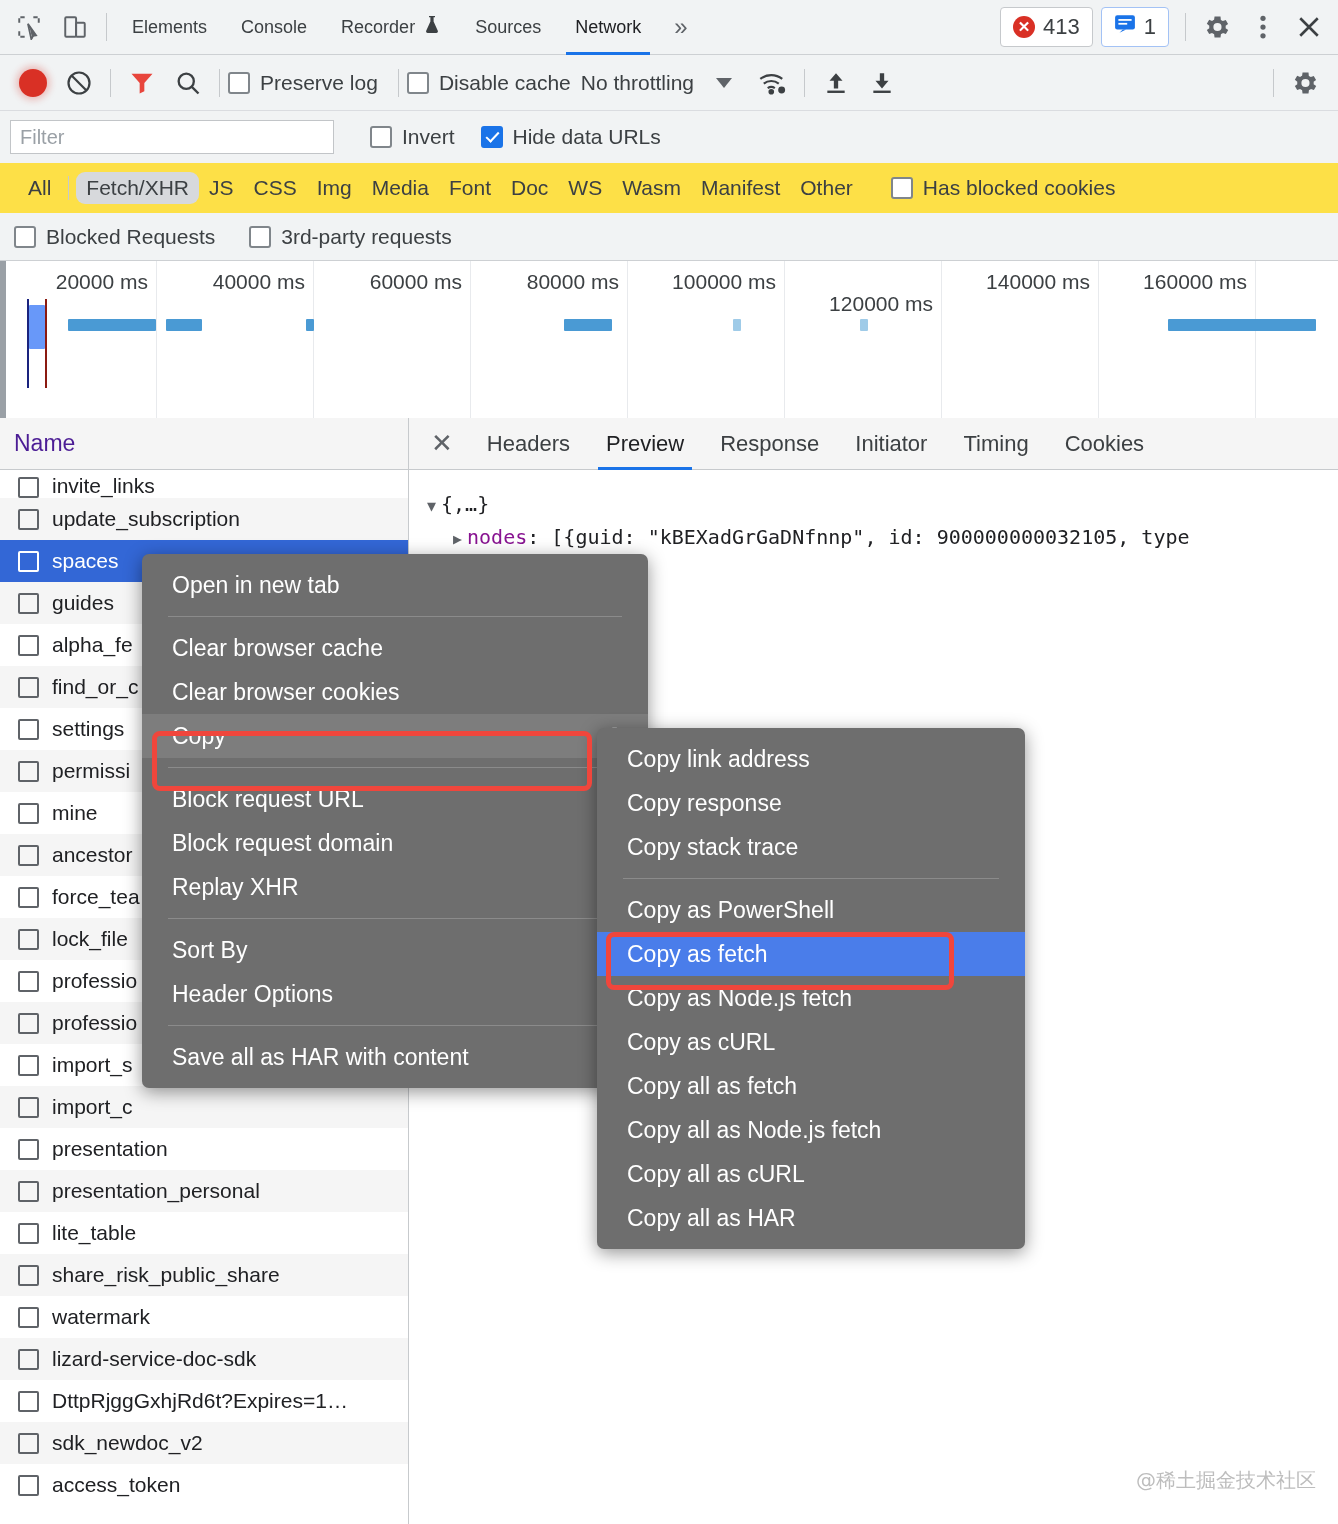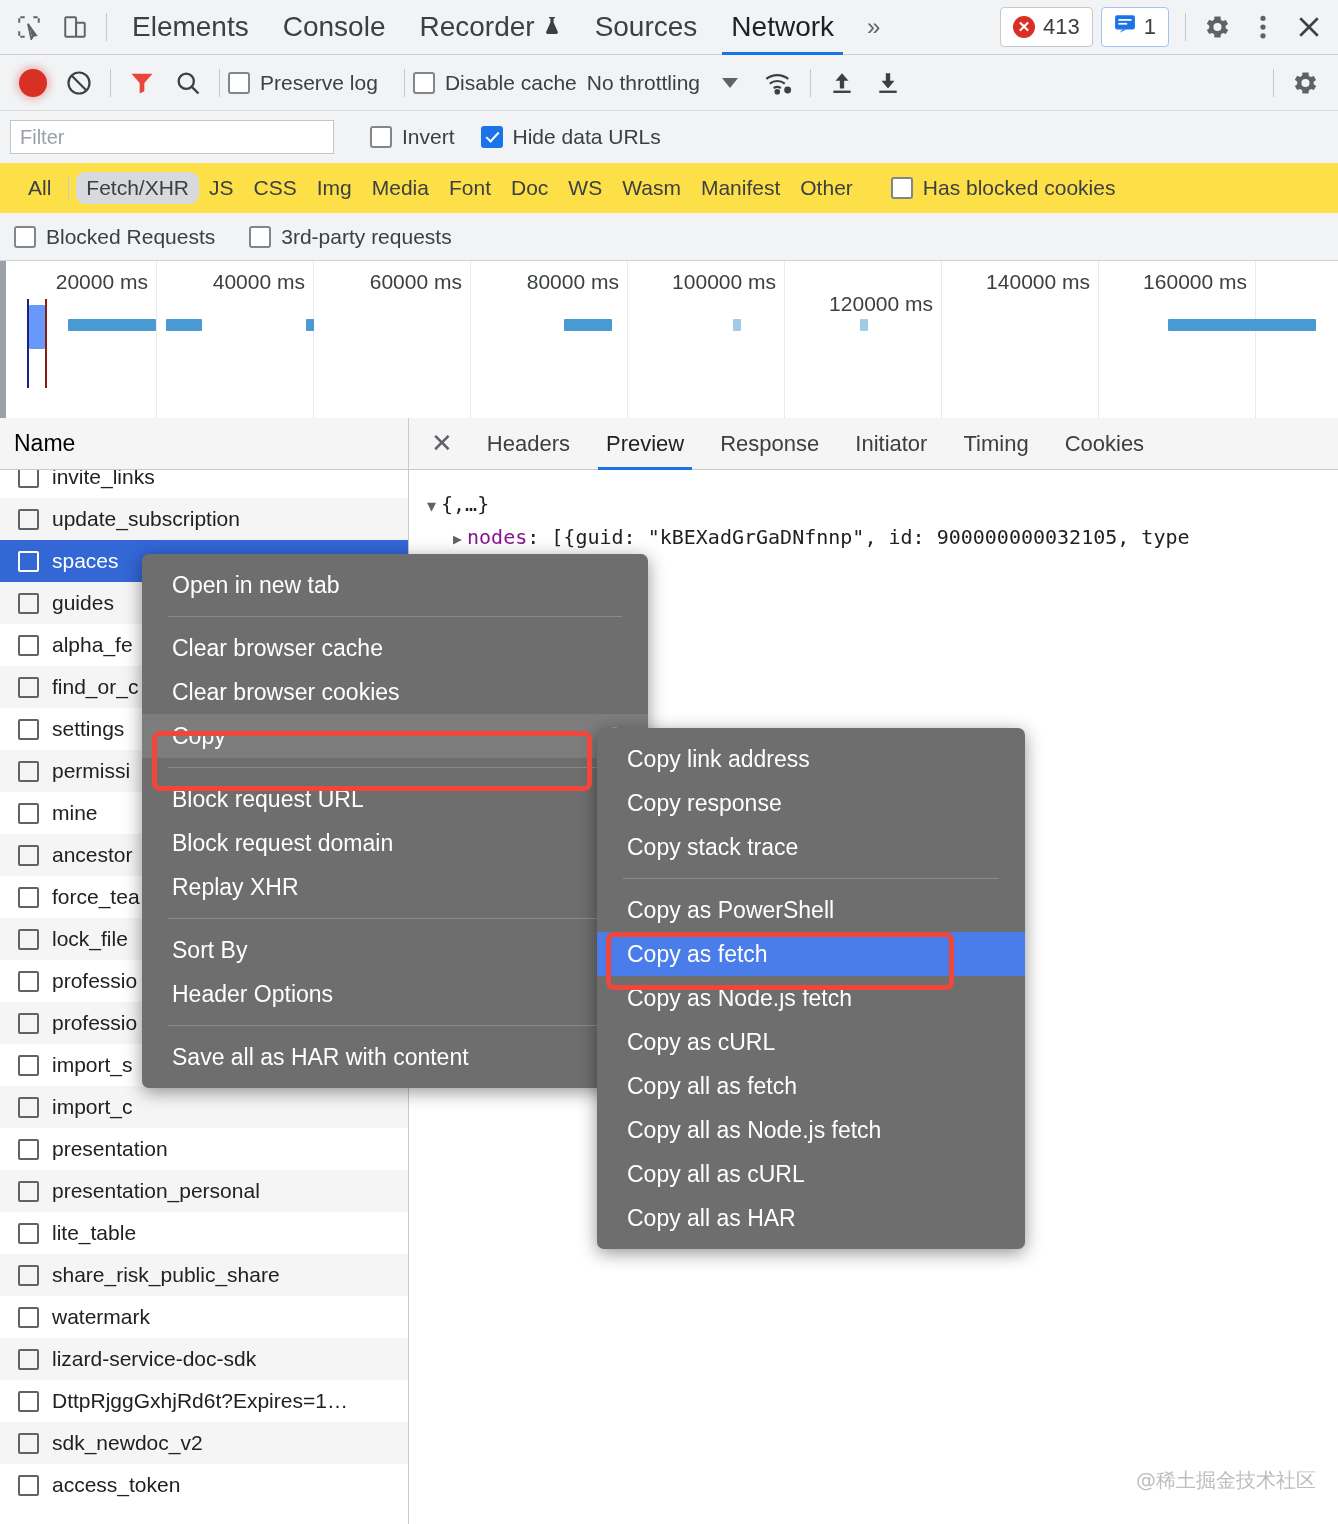--- a/index.html
+++ b/index.html
@@ -26,21 +26,21 @@
   .tb-icon-btn {
     width: 46px; height: 46px;
     display: flex; align-items: center; justify-content: center;
     color: #5f6368;
   }
   .vdiv { width: 1px; height: 28px; background: #c6c9cc; margin: 0 8px; }
   .panel-tab {
     height: 55px;
     display: flex; align-items: center; gap: 8px;
     padding: 0 17px;
-    font-size: 28px;
+    font-size: 18px;
     color: #3c4043;
     position: relative;
     white-space: nowrap;
   }
   .panel-tab.active { color: #202124; }
   .panel-tab.active::after {
     content: "";
     position: absolute; left: 8px; right: 8px; bottom: 0;
     height: 3px; background: #1a73e8;
   }
@@ -148,21 +148,21 @@
     width: 409px; flex: none;
     border-right: 1px solid #c7cacd;
     display: flex; flex-direction: column;
     background: #fff;
     overflow: hidden;
   }
   .req-head {
     height: 52px; flex: none;
     display: flex; align-items: center;
     padding-left: 14px;
-    font-size: 23px; color: #000000;
+    font-size: 23px; color: #4c1d95;
     background: #f5f5f5;
     border-bottom: 1px solid #c7cacd;
   }
   .req-list { flex: 1; overflow: hidden; position: relative; }
   .req-row {
     height: 42px; display: flex; align-items: center;
     gap: 13px; padding-left: 18px;
     font-size: 21px; color: #202124;
     white-space: nowrap;
   }
@@ -342,21 +342,21 @@
       </svg>
   </div>
   <div class="tb-icon-btn">
     <svg width="28" height="28" viewBox="0 0 24 24" fill="none" stroke="#3c4043" stroke-width="2">
         <circle cx="10.5" cy="10.5" r="6.5"></circle>
         <path d="M15.3 15.3L21 21"></path>
       </svg>
   </div>
   <div class="vdiv"></div>
 
-  <div class="cb-wrap" style="margin-right:18px">
+  <div class="cb-wrap" style="margin-right:12px">
     <span class="cbox"></span>
     <span>Preserve log</span>
   </div>
   <div class="vdiv"></div>
   <div class="cb-wrap">
     <span class="cbox"></span>
     <span>Disable cache</span>
   </div>
 
   <div class="throttle-sel">
@@ -474,21 +474,21 @@
     </div>
 </div>
 
 <div class="lower">
 
   <div class="req-pane">
     <div class="req-head">
       <span>Name</span>
     </div>
     <div class="req-list" id="req-list">
-        <div class="req-row" style="margin-top: -14px;">
+        <div class="req-row" style="margin-top: -14px; align-items: flex-end;">
           <span class="rcb"></span>
           <span>invite_links</span>
         </div>
         <div class="req-row">
           <span class="rcb"></span>
           <span>update_subscription</span>
         </div>
         <div class="req-row selected">
           <span class="rcb"></span>
           <span>spaces</span>

